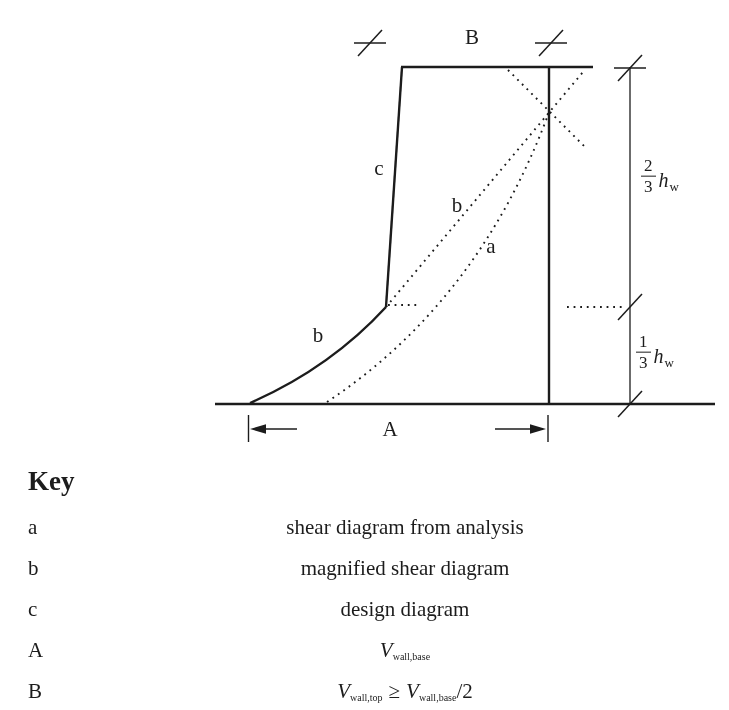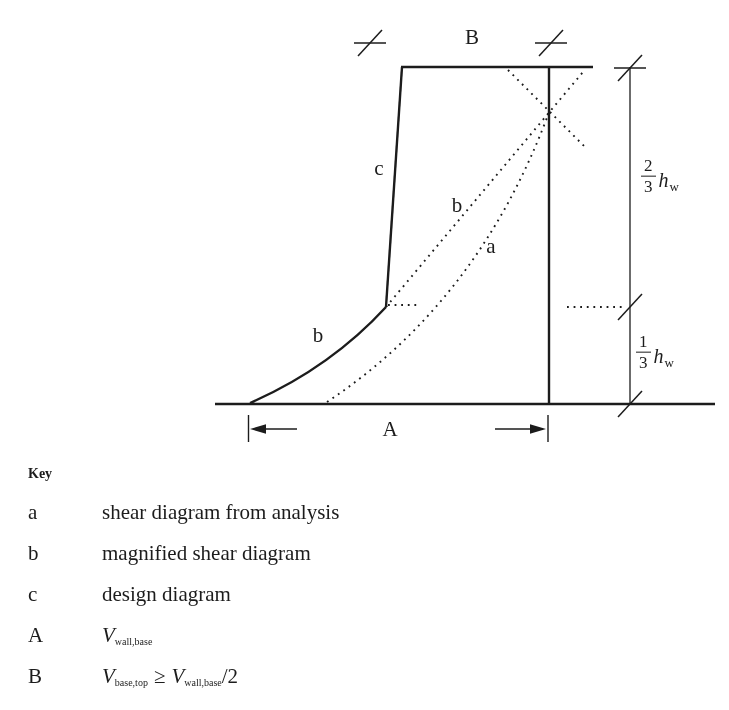--- a/index.html
+++ b/index.html
@@ -72,34 +72,35 @@
   }
   .key {
     position: absolute;
     left: 28px;
     top: 466px;
     width: 680px;
     font-size: 21px;
   }
   .key-title {
     font-weight: bold;
-    font-size: 14px;
+    font-size: 27px;
     margin-bottom: 18px;
   }
   .key-row {
     display: flex;
     align-items: baseline;
     height: 41px;
   }
   .key-letter {
     width: 74px;
     flex: 0 0 74px;
   }
   .key-desc {
     flex: 1;
+    text-align: center;
   }
   .vvar {
     font-style: italic;
   }
   .vsub {
     font-size: 10px;
     vertical-align: -0.28em;
   }
   .vop {
     padding: 0 6px;
@@ -196,17 +197,17 @@
       <span class="key-desc">design diagram</span>
     </div>
 
     <div class="key-row">
       <span class="key-letter">A</span>
       <span class="key-desc"><span class="vvar">V</span><sub class="vsub">wall,base</sub></span>
     </div>
 
     <div class="key-row">
       <span class="key-letter">B</span>
-      <span class="key-desc"><span class="vvar">V</span><sub class="vsub">base,top</sub><span class="vop">≥</span><span class="vvar">V</span><sub class="vsub">wall,base</sub><span>/2</span></span>
+      <span class="key-desc"><span class="vvar">V</span><sub class="vsub">wall,top</sub><span class="vop">≥</span><span class="vvar">V</span><sub class="vsub">wall,base</sub><span>/2</span></span>
     </div>
   </div>
 
 </div>
 
 </body></html>

